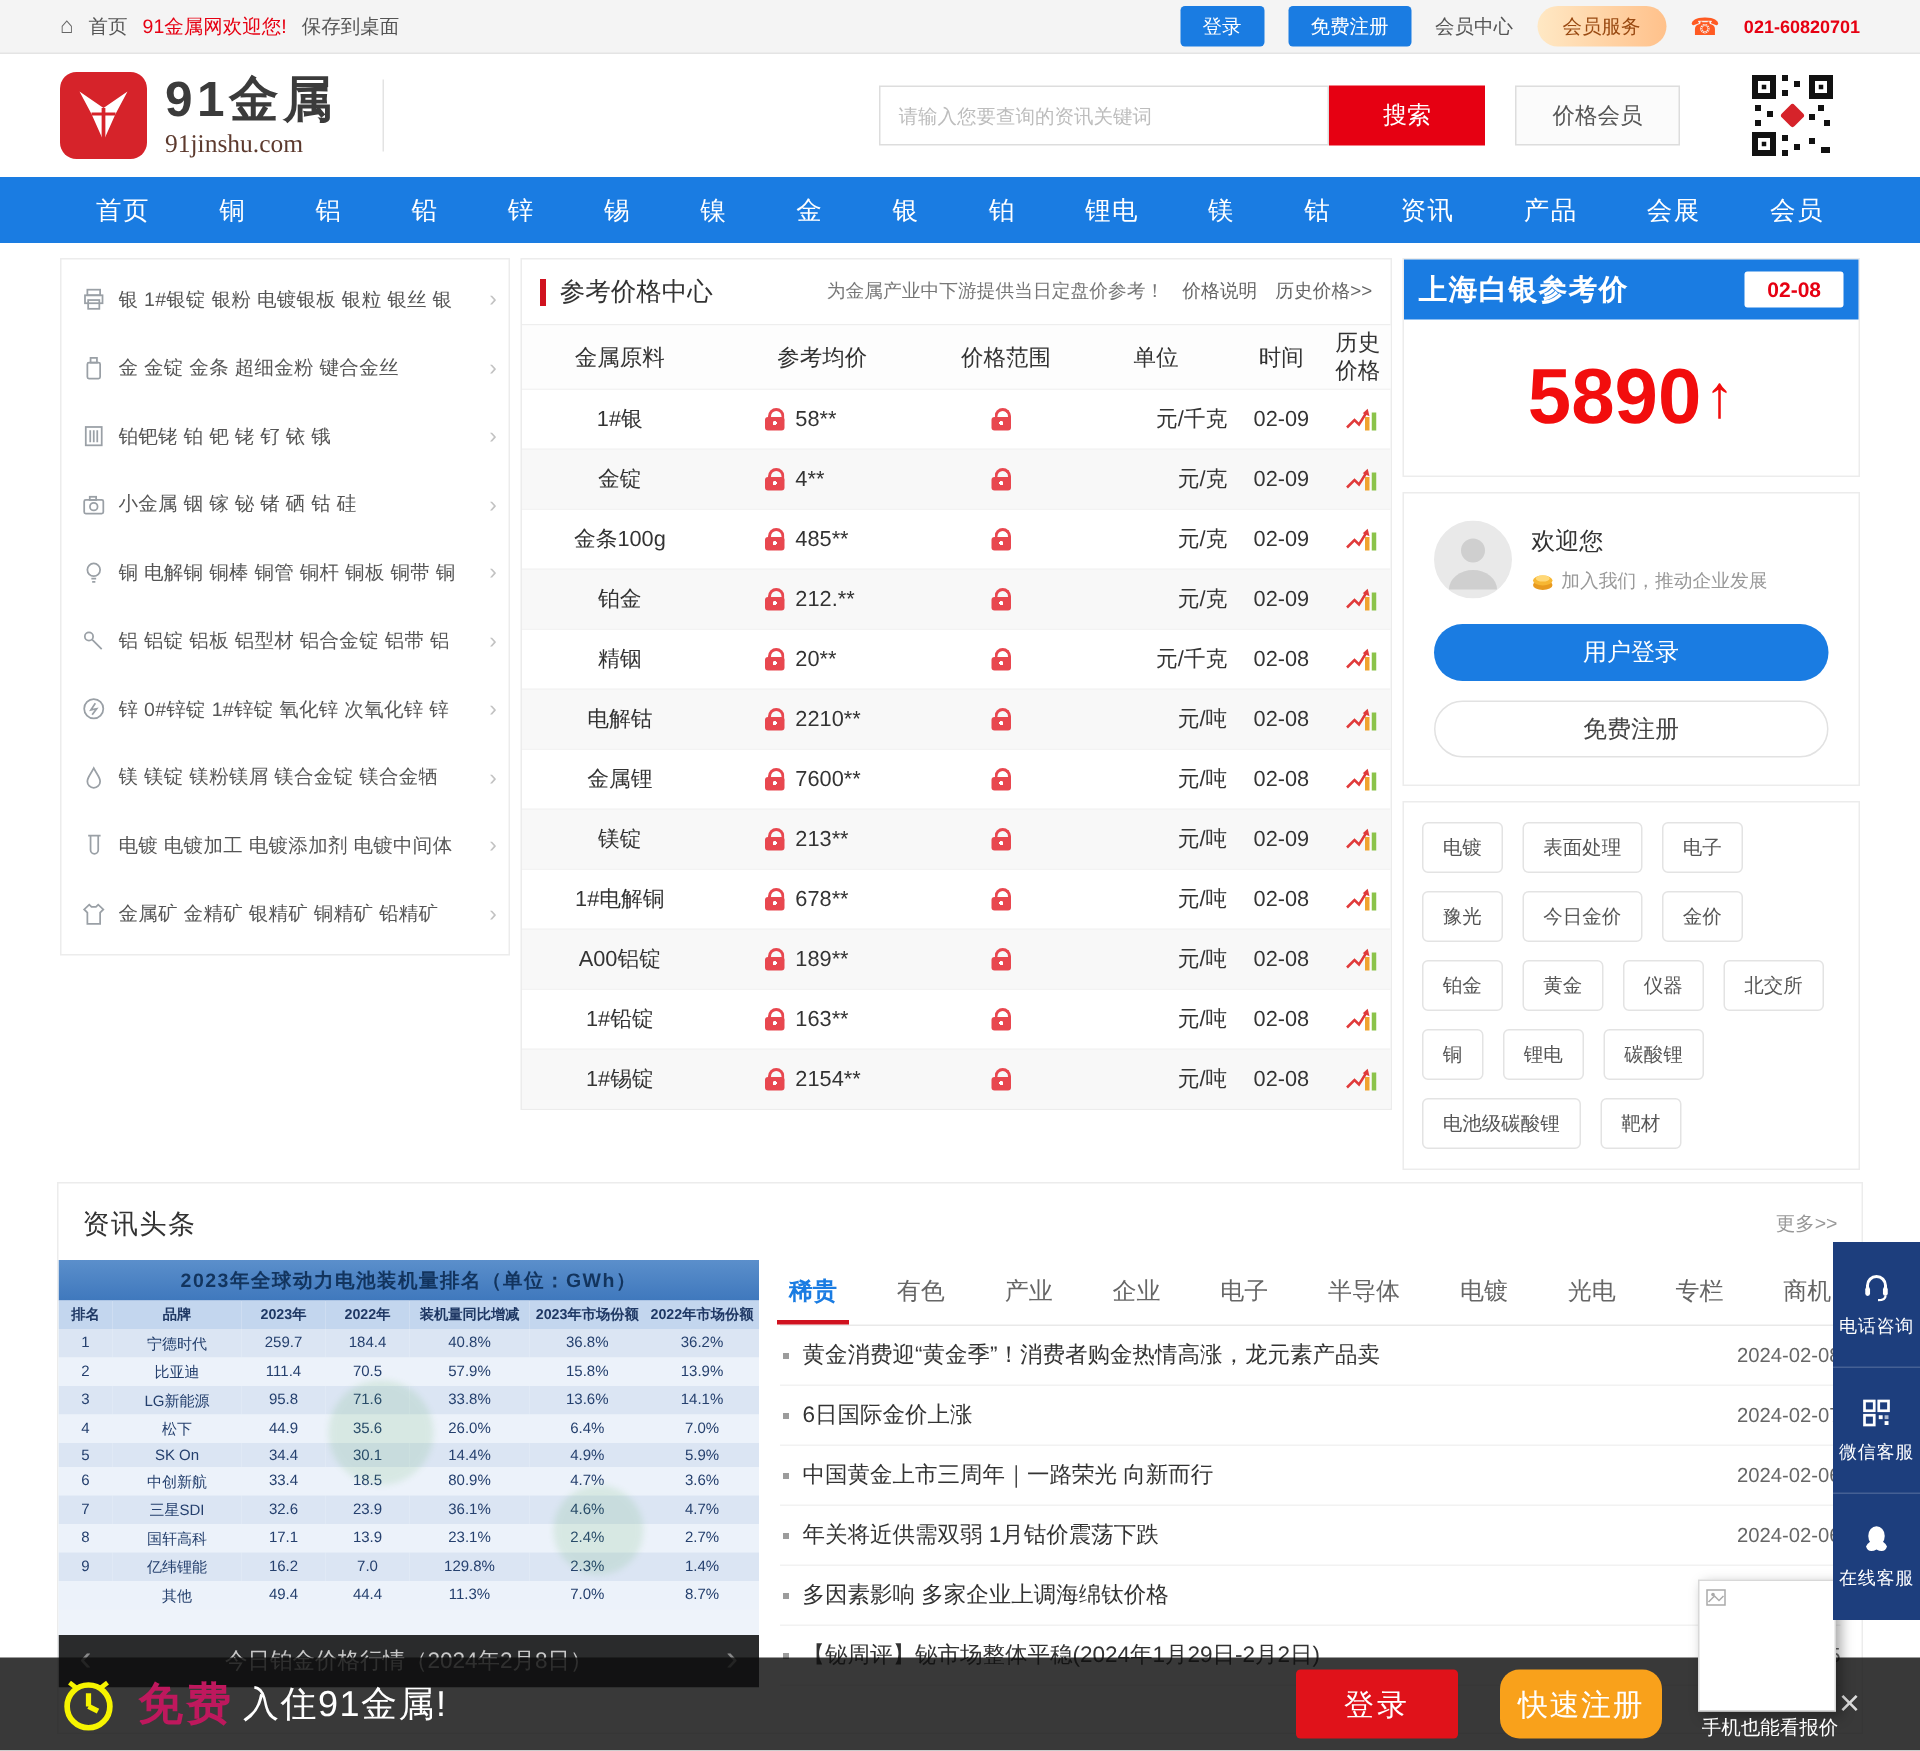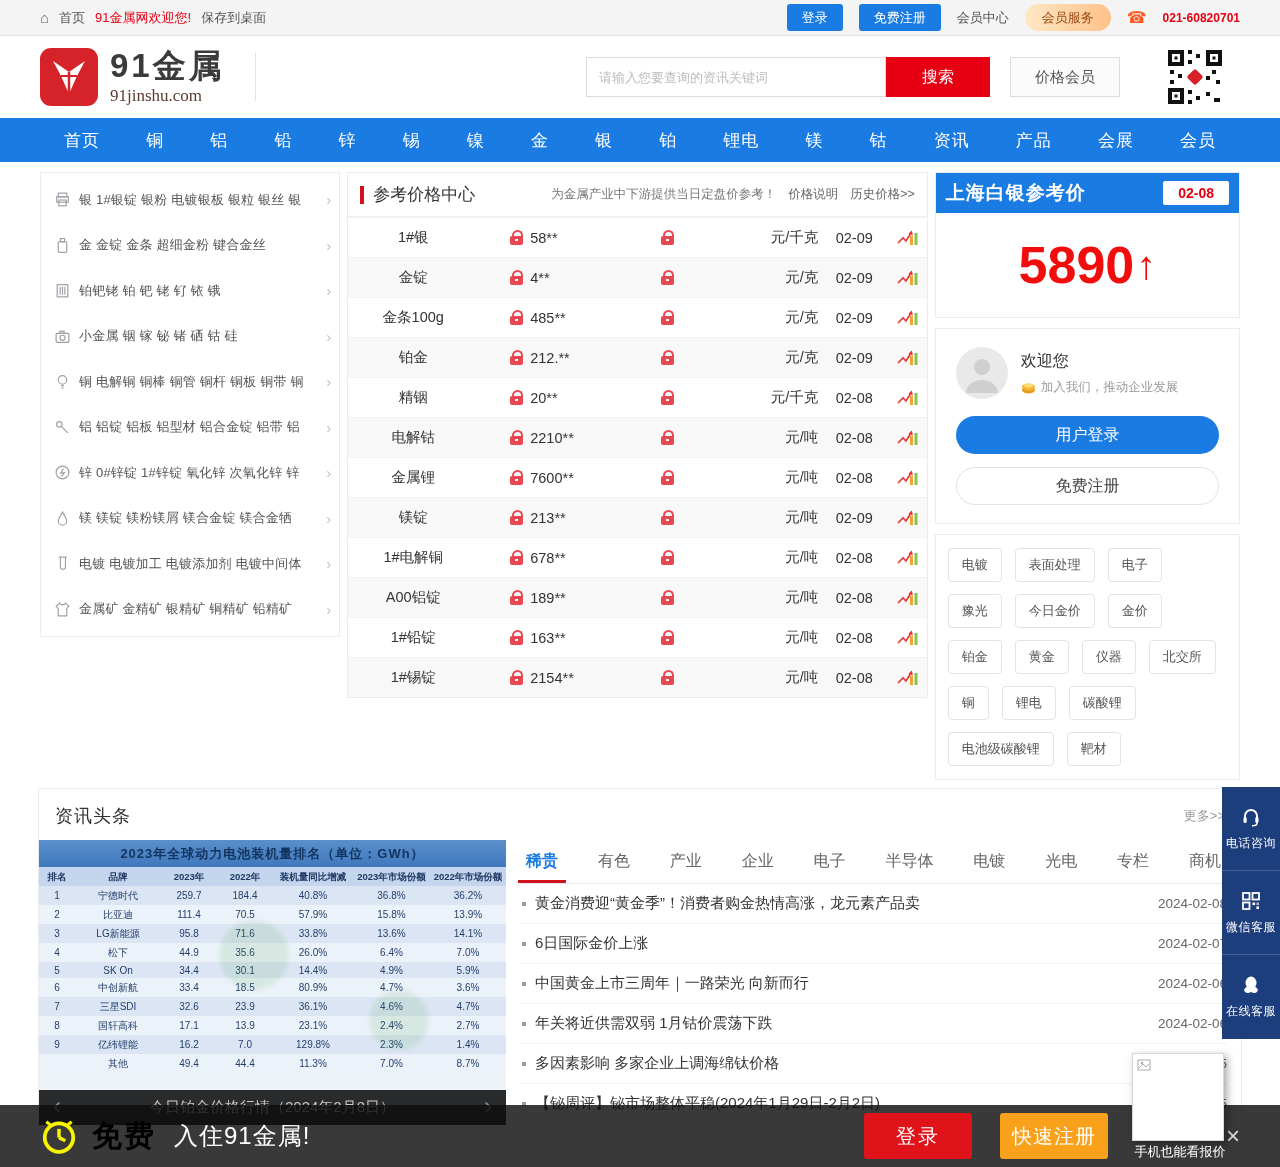--- a/index.html
+++ b/index.html
@@ -130,29 +130,29 @@
   .tab.active{color:#1a7ce2;font-weight:bold}
   .tab.active:after{content:"";position:absolute;left:-6px;right:-6px;bottom:-1px;height:3px;background:#d0121f}
   .nitem{display:flex;align-items:center;height:40px;border-bottom:1px solid #f2f2f2;font-size:15px;color:#333}
   .nitem .dot{width:4px;height:4px;background:#9c9c9c;margin:0 9px 0 2px;flex:none}
   .nitem .ttl{white-space:nowrap;overflow:hidden;text-overflow:ellipsis}
   .nitem .dt{margin-left:auto;color:#666;font-size:13.5px;padding-left:10px;flex:none}
 
   
   .bottom-bar{position:absolute;left:0;top:1105px;width:1280px;height:62px;background:rgba(14,14,14,.82);
               display:flex;align-items:center;padding:0 40px;z-index:50}
-  .bb-free{color:#000000;font-size:30px;font-weight:bold;margin:0 18px 0 14px;letter-spacing:2px}
+  .bb-free{color:#be185d;font-size:30px;font-weight:bold;margin:0 6px 0 14px;letter-spacing:2px}
   .bb-text{color:#fff;font-size:24px;letter-spacing:1px}
   .bb-login{margin-left:auto;width:108px;height:46px;background:#e0121a;color:#fff;font-size:20px;
             border:none;border-radius:3px;letter-spacing:2px}
   .bb-reg{width:108px;height:46px;background:#f9a11b;color:#fff;font-size:20px;border:none;
-          border-radius:3px;margin-left:28px;letter-spacing:1px}
+          border-radius:13px;margin-left:28px;letter-spacing:1px}
   .bb-close{color:#ddd;font-size:24px;margin-left:118px;background:none;border:none;line-height:1}
 
-  .fside{position:absolute;right:0;top:787px;width:58px;background:#1d3e7d;z-index:60}
+  .fside{position:absolute;right:0;top:828px;width:58px;background:#1d3e7d;z-index:60}
   .fs-item{height:84px;display:flex;flex-direction:column;align-items:center;justify-content:center;
            gap:7px;border-bottom:1px solid rgba(255,255,255,.18)}
   .fs-item:last-child{border-bottom:none}
   .fs-label{color:#fff;font-size:12px;letter-spacing:.5px}
 
   .qr-float{position:absolute;left:1132px;top:1053px;width:92px;height:88px;background:#fff;
             border:1px solid #d8d8d8;z-index:55;box-shadow:3px 3px 8px rgba(0,0,0,.35);padding:4px}
   .qr-label{position:absolute;left:1118px;top:1143px;width:124px;text-align:center;color:#fff;
             font-size:13px;z-index:56}
 </style>
@@ -361,20 +361,28 @@
 
   <div class="col-mid">
     <div class="price-box">
       <div class="pbox-head">
         <span class="red-bar"></span>
         <span class="pbox-title">参考价格中心</span>
         <span class="pbox-sub">为金属产业中下游提供当日定盘价参考！</span>
         <a class="pbox-link">价格说明</a>
         <a class="pbox-link">历史价格&gt;&gt;</a>
       </div>
+      <div class="phead" id="price-head">
+          <span class="c1">金属原料</span>
+          <span class="c2">参考均价</span>
+          <span class="c3">价格范围</span>
+  <span class="c4" style="text-align:center">单位</span>
+          <span class="c5">时间</span>
+          <span class="c6">历史价格</span>
+        </div>
       <div id="price-rows">
           <div class="prow">
     <span class="c1">1#银</span>
     <span class="c2">
               <span class="lock"></span>
               <span>58**</span>
             </span>
     <span class="c3">
               <span class="lock"></span>
             </span>

